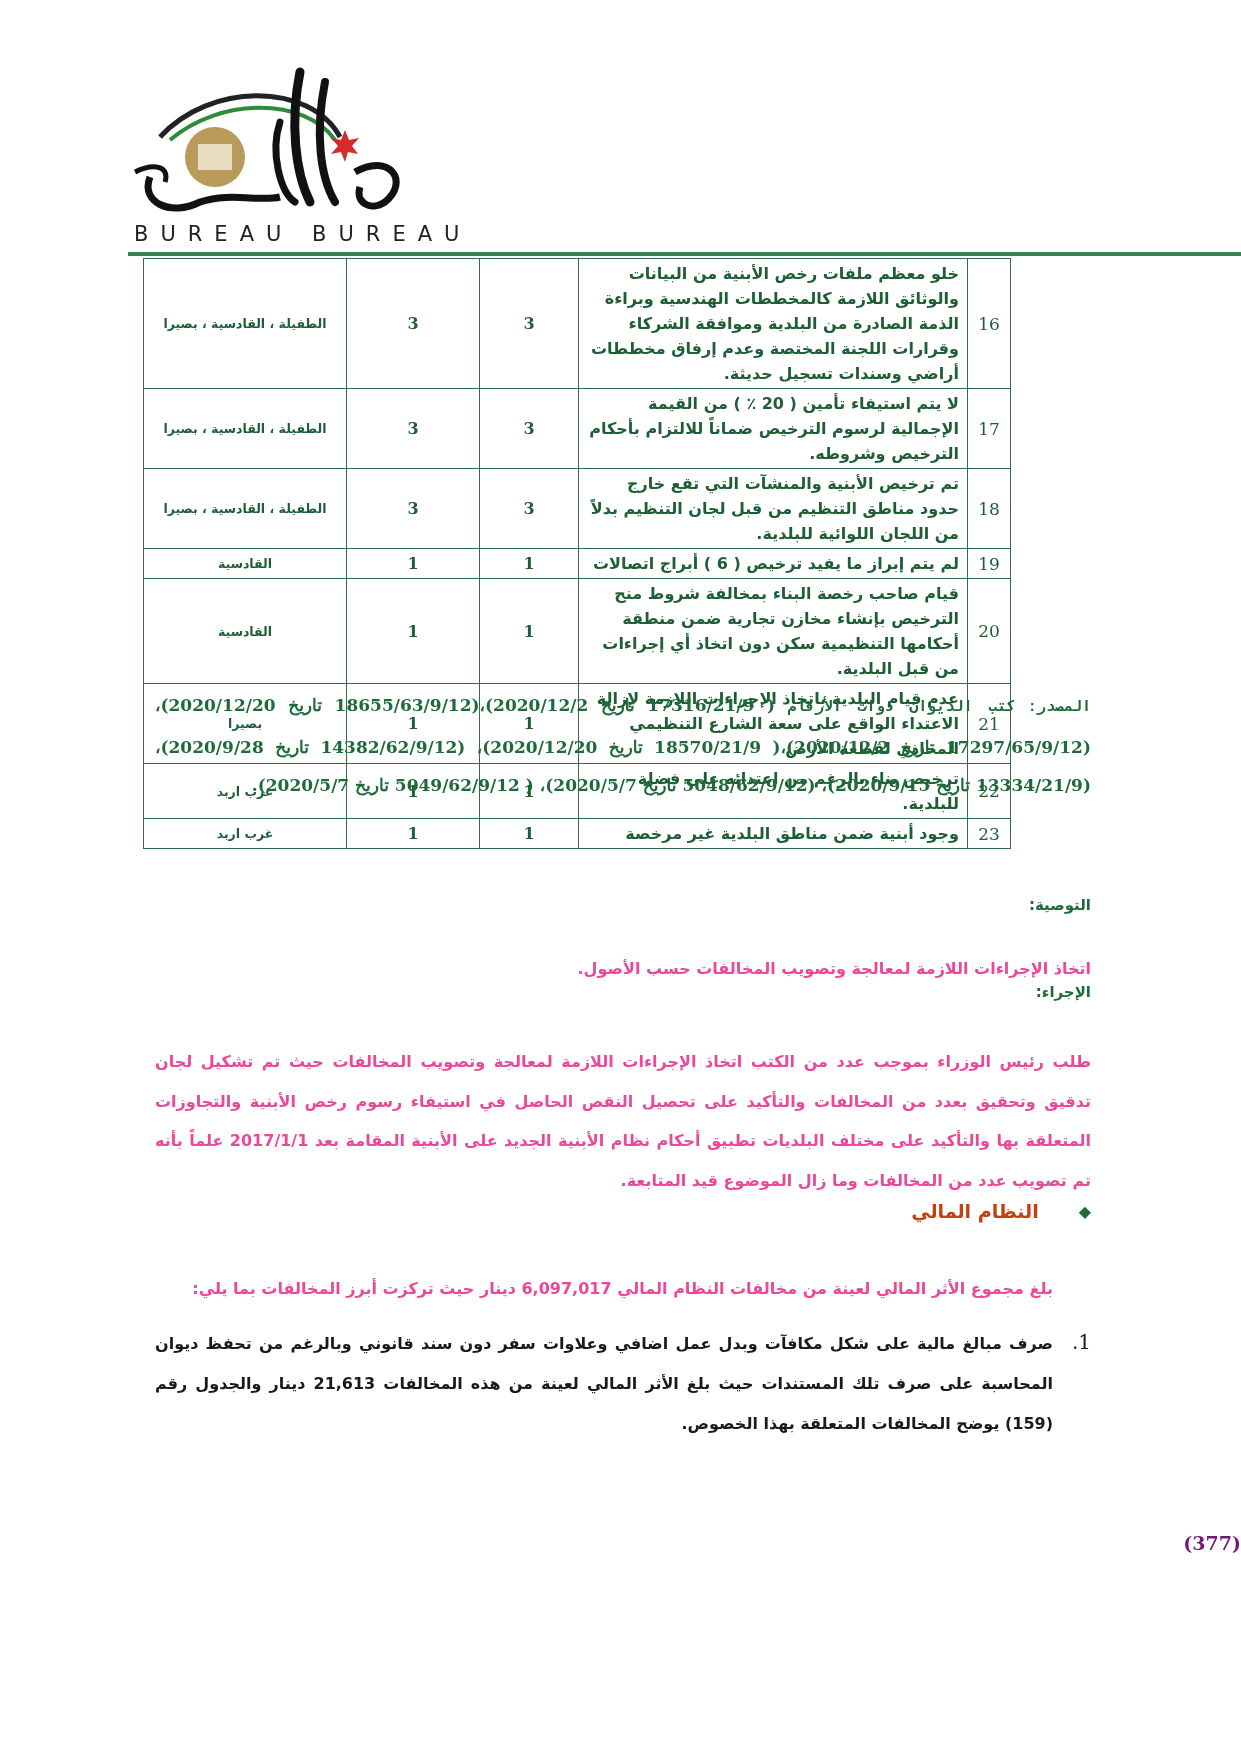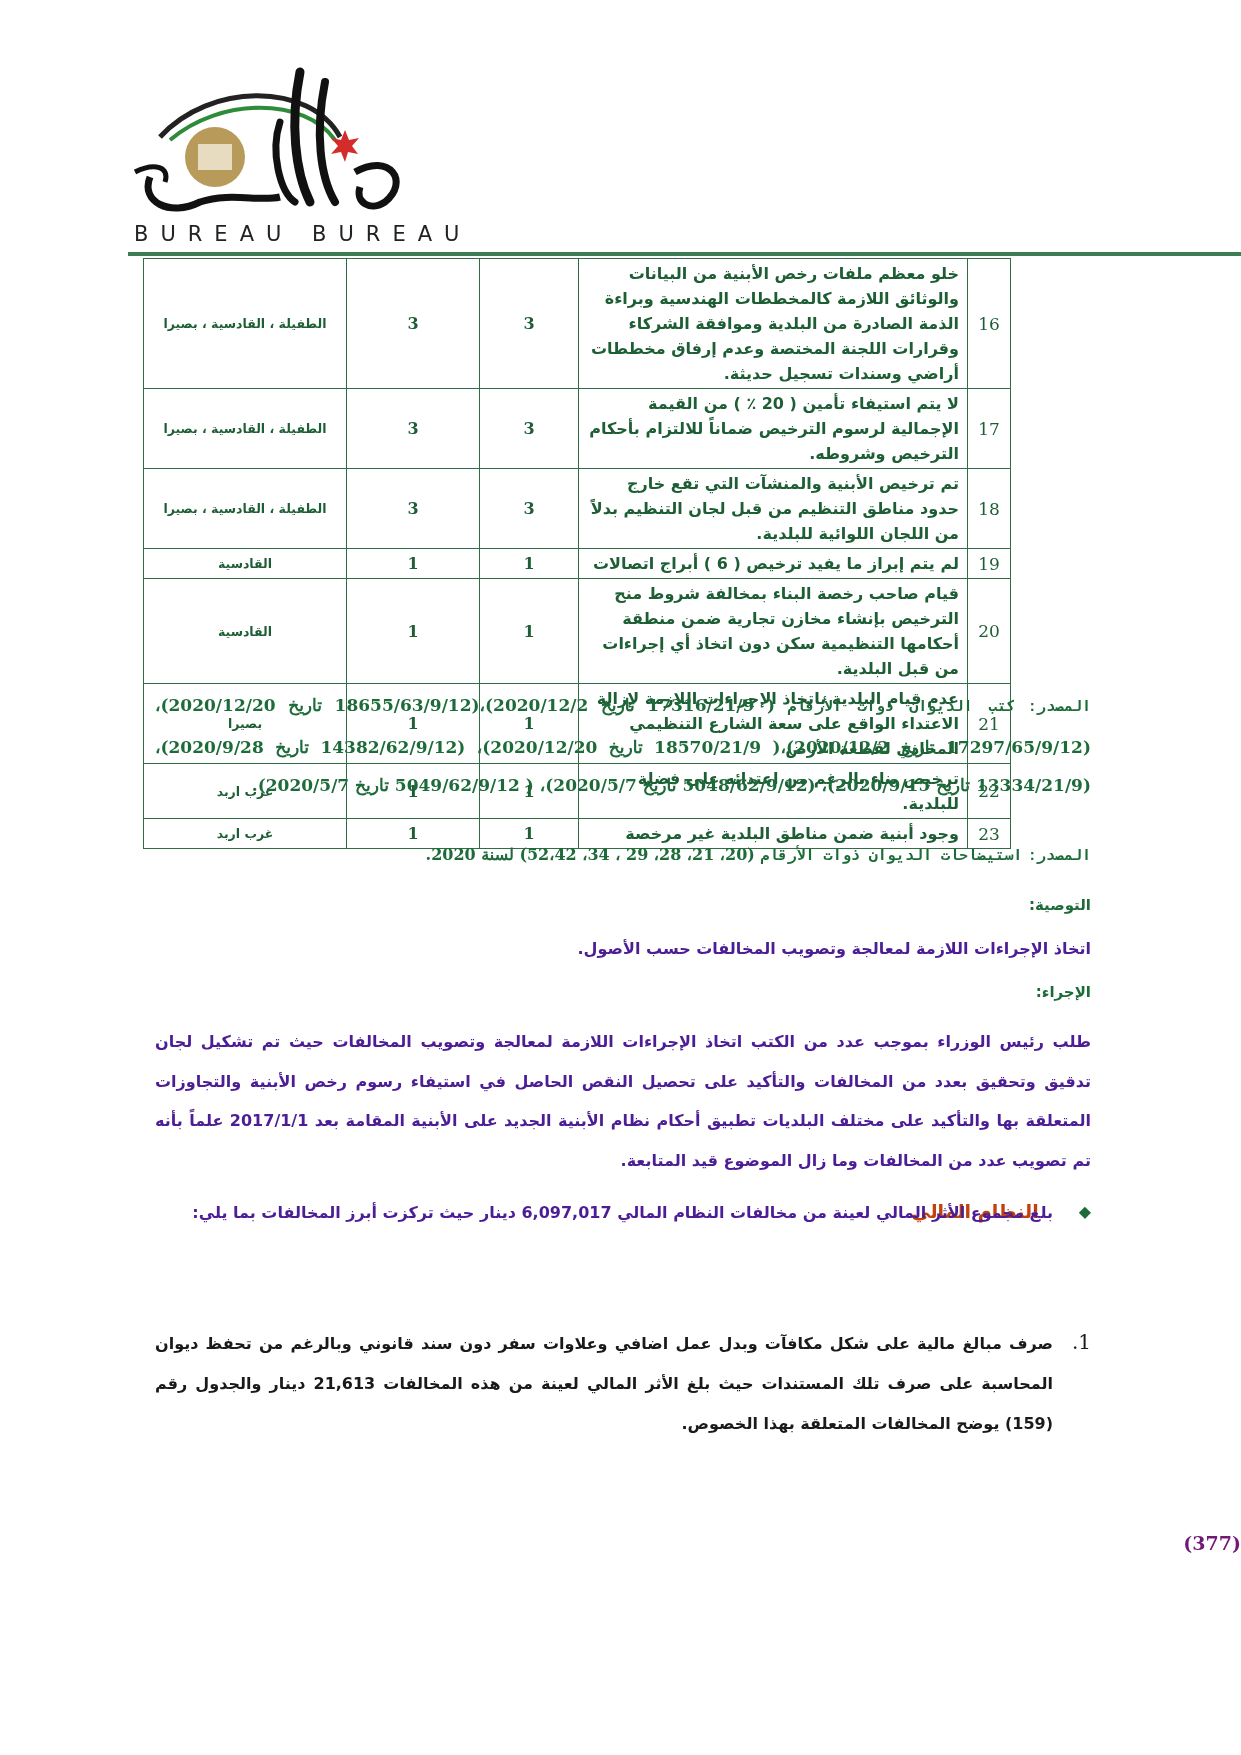--- a/index.html
+++ b/index.html
@@ -30,28 +30,28 @@
   
   .source { position:absolute; left:155px; right:150px; direction:rtl; text-align:justify;
             font-family:"DejaVu Serif", serif; font-weight:bold; color:#1e6b3a; font-size:17px; }
   .source1 { top:686px; line-height:38.5px; }
   .source2 { top:840px; line-height:30px; font-size:16px; }
   .lbl { font-family:Liberation Mono, monospace; font-weight:bold; font-size:15px; }
 
   .section-label { position:absolute; right:150px; direction:rtl; font-weight:bold;
                    font-size:15px; color:#1e6b3a; }
   .para { position:absolute; left:155px; right:150px; direction:rtl; text-align:justify;
-          font-size:16px; color:#4c1d95; font-weight:bold; }
+          font-size:16px; color:#ec4899; font-weight:bold;margin-top:20px; }
   .rec-text { top:935px; line-height:28px; }
   .proc-text { top:1022px; line-height:39.5px; text-align-last:right; }
 
   .fin-heading { position:absolute; right:150px; top:1200px; direction:rtl; display:flex; align-items:center; }
   .diamond { font-size:16px; color:#1e6b3a; margin-left:40px; }
   .fin-title { font-size:19px; font-weight:bold; color:#c2410c; }
-  .fin-intro { top:1192px; right:188px; line-height:42px; text-align-last:right; }
+  .fin-intro { top:1248px; right:188px; line-height:42px; text-align-last:right; }
 
   .list-item { position:absolute; left:155px; right:150px; top:1330px; direction:rtl; display:flex; }
   .list-num { width:38px; font-family:"DejaVu Serif", serif; font-size:20px; color:#1a1a1a; flex:none; text-align:right; }
   .list-text { flex:1; font-size:16px; font-weight:bold; line-height:40px; text-align:justify; text-align-last:right; margin-top:-6px; }
 
   .page-num { position:absolute; left:0; right:0; top:1532px; text-align:right;
               font-family:"DejaVu Serif", serif; font-weight:bold; font-size:19px; color:#701a75; }
 </style>
 </head>
 <body>
@@ -136,25 +136,20 @@
           <td class="mun">غرب اربد</td>
         </tr>
       </tbody>
   </table>
 
   <div class="source source1">
     <span class="lbl">المصدر:</span>
     <span class="lbl">كتب الديوان ذوات الأرقام</span>
     <span>( 17316/21/9 تاريخ 2020/12/2)،(18655/63/9/12 تاريخ 2020/12/20)، (17297/65/9/12 تاريخ 2020/12/2)،( 18570/21/9 تاريخ 2020/12/20)، (14382/62/9/12 تاريخ 2020/9/28)، (13334/21/9 تاريخ 2020/9/15)، (5048/62/9/12 تاريخ 2020/5/7)، ( 5049/62/9/12 تاريخ 2020/5/7).</span>
   </div>
-  <div class="source source2">
-    <span class="lbl">المصدر:</span>
-    <span class="lbl">استيضاحات الديوان ذوات الأرقام</span>
-    <span>(20، 21، 28، 29 ، 34، 52،42) لسنة 2020.</span>
-  </div>
 
   <div class="section-label" style="top:896px;text-align:right;">التوصية:</div>
   <div class="para rec-text">اتخاذ الإجراءات اللازمة لمعالجة وتصويب المخالفات حسب الأصول.</div>
 
   <div class="section-label" style="top:983px;">الإجراء:</div>
   <div class="para proc-text">طلب رئيس الوزراء بموجب عدد من الكتب اتخاذ الإجراءات اللازمة لمعالجة وتصويب المخالفات حيث تم تشكيل لجان تدقيق وتحقيق بعدد من المخالفات والتأكيد على تحصيل النقص الحاصل في استيفاء رسوم رخص الأبنية والتجاوزات المتعلقة بها والتأكيد على مختلف البلديات تطبيق أحكام نظام الأبنية الجديد على الأبنية المقامة بعد 2017/1/1 علماً بأنه تم تصويب عدد من المخالفات وما زال الموضوع قيد المتابعة.</div>
 
   <div class="fin-heading">
     <span class="diamond">◆</span>
     <span class="fin-title">النظام المالي</span>

